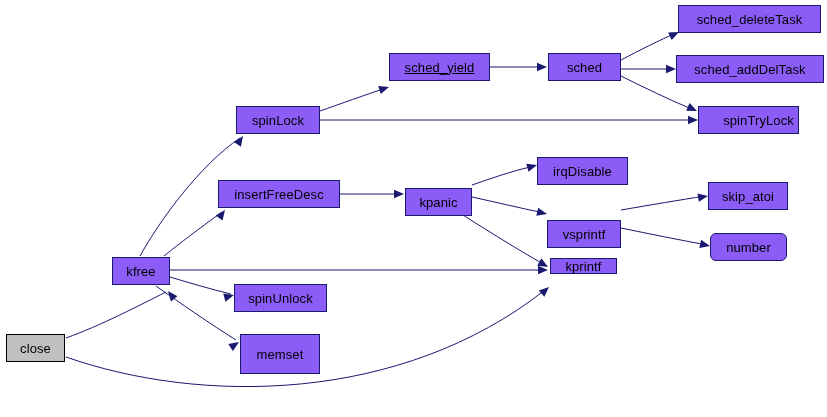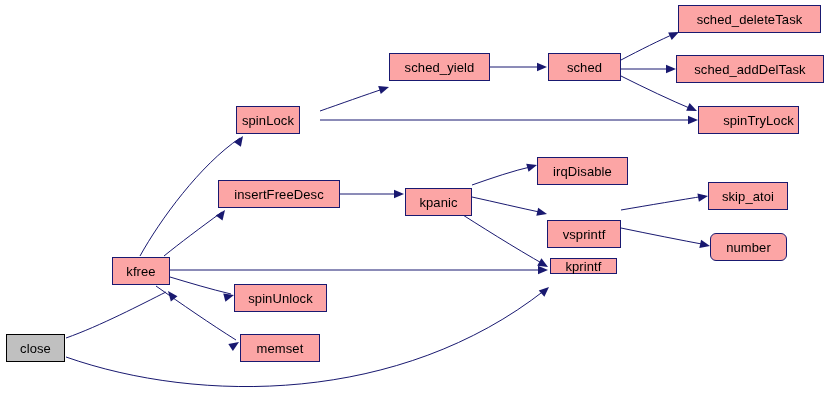--- a/index.html
+++ b/index.html
@@ -23,21 +23,21 @@
     left: 0;
     top: 0;
     width: 827px;
     height: 417px;
     pointer-events: none;
   }
   .node {
     position: absolute;
     box-sizing: border-box;
     border: 1px solid #191970;
-    background: #fca5a5;
+    background: #8b5cf6;
     color: #000000;
     font-size: 13px;
     line-height: 1;
     display: flex;
     align-items: center;
     justify-content: center;
     white-space: nowrap;
     letter-spacing: 0.1px;
     cursor: default;
   }
@@ -94,33 +94,33 @@
       <path d="M 621,228 C 650,234 680,240 707,245" fill="none" stroke="#191970" stroke-width="1"></path>
       <polygon points="0,0 -10,-4.2 -10,4.2" fill="#191970" transform="translate(710,246) rotate(12)"></polygon>
     </svg>
   <div id="node-layer">
       <div class="node current" style="left: 6px; top: 334px; width: 59px; height: 28px;">
         <span class="node-label">close</span>
       </div>
       <div class="node" style="left: 112px; top: 257px; width: 58px; height: 28px;">
         <span class="node-label">kfree</span>
       </div>
-      <div class="node" style="left: 236px; top: 106px; width: 64px; height: 28px;">
+      <div class="node" style="left: 236px; top: 106px; width: 84px; height: 28px;">
         <span class="node-label">spinLock</span>
       </div>
       <div class="node" style="left: 218px; top: 180px; width: 122px; height: 28px;">
         <span class="node-label">insertFreeDesc</span>
       </div>
       <div class="node" style="left: 234px; top: 284px; width: 93px; height: 28px;">
         <span class="node-label">spinUnlock</span>
       </div>
-      <div class="node" style="left: 240px; top: 334px; width: 80px; height: 28px;">
+      <div class="node" style="left: 240px; top: 334px; width: 80px; height: 40px;">
         <span class="node-label">memset</span>
       </div>
-      <div class="node" style="left: 389px; top: 53px; width: 101px; height: 28px;">
+      <div class="node" style="left: 389px; top: 53px; width: 101px; height: 28px; text-decoration: underline;">
         <span class="node-label">sched_yield</span>
       </div>
       <div class="node" style="left: 405px; top: 180px; width: 67px; height: 28px; margin-top: 8px;">
         <span class="node-label">kpanic</span>
       </div>
       <div class="node" style="left: 548px; top: 53px; width: 73px; height: 28px;">
         <span class="node-label">sched</span>
       </div>
       <div class="node" style="left: 537px; top: 157px; width: 91px; height: 28px;">
         <span class="node-label">irqDisable</span>

